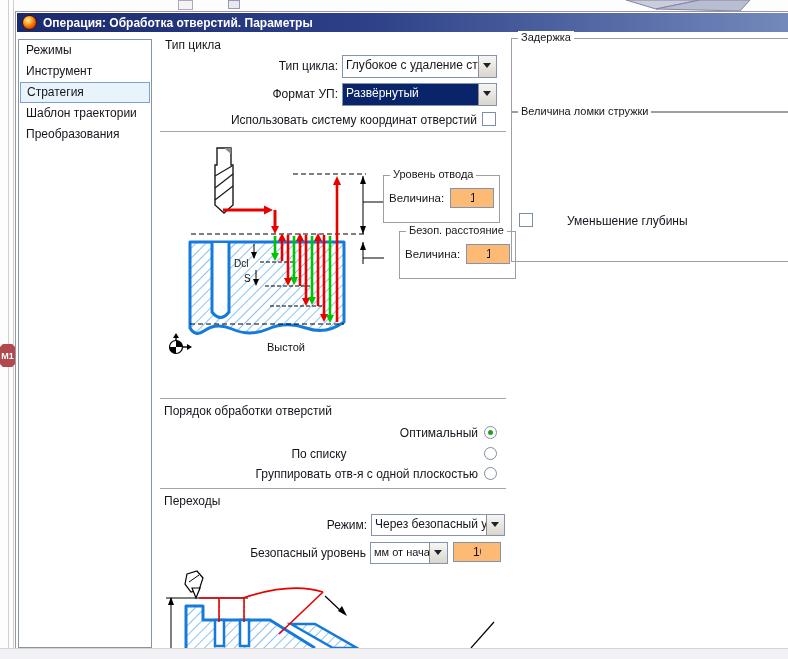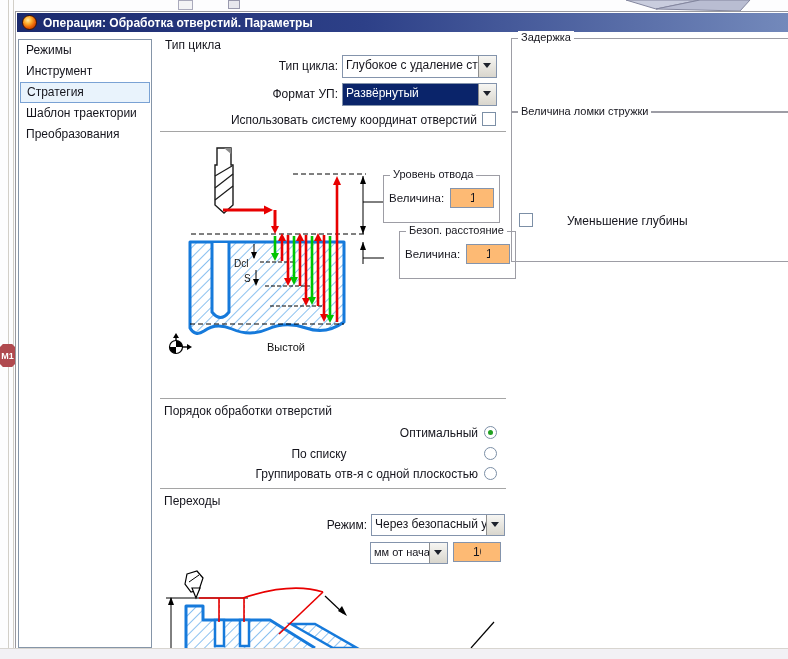--- a/index.html
+++ b/index.html
@@ -205,20 +205,21 @@
   <span class="radio" style="left:484px;top:467px;"></span>
 
   <div class="sep" style="left:160px;top:488px;width:346px;"></div>
 
   <div class="lbl" style="left:164px;top:494px;">Переходы</div>
   <div class="lbl rlbl" style="left:230px;top:518px;width:137px;">Режим:</div>
   <div class="combo" style="left:371px;top:514px;width:132px;height:20px;">
     <span class="cv">Через безопасный уро</span>
     <span class="cb"></span>
   </div>
+  <div class="lbl rlbl" style="left:160px;top:546px;width:206px;">Безопасный уровень</div>
   <div class="combo" style="left:370px;top:542px;width:76px;height:20px;">
     <span class="cv" style="font-size:11px;">мм от начал</span>
     <span class="cb"></span>
   </div>
   <input class="tin" style="left: 453px; top: 542px; width: 48px; height: 20px;" value="10">
 
   <svg class="abs" style="left:163px;top:570px;" width="345" height="78" viewBox="0 0 345 78">
     <defs>
       <pattern id="h2" width="7" height="7" patternUnits="userSpaceOnUse" patternTransform="rotate(45)">
         <line x1="0" y1="0" x2="0" y2="7" stroke="#58a6ea" stroke-width="1.4"></line>

